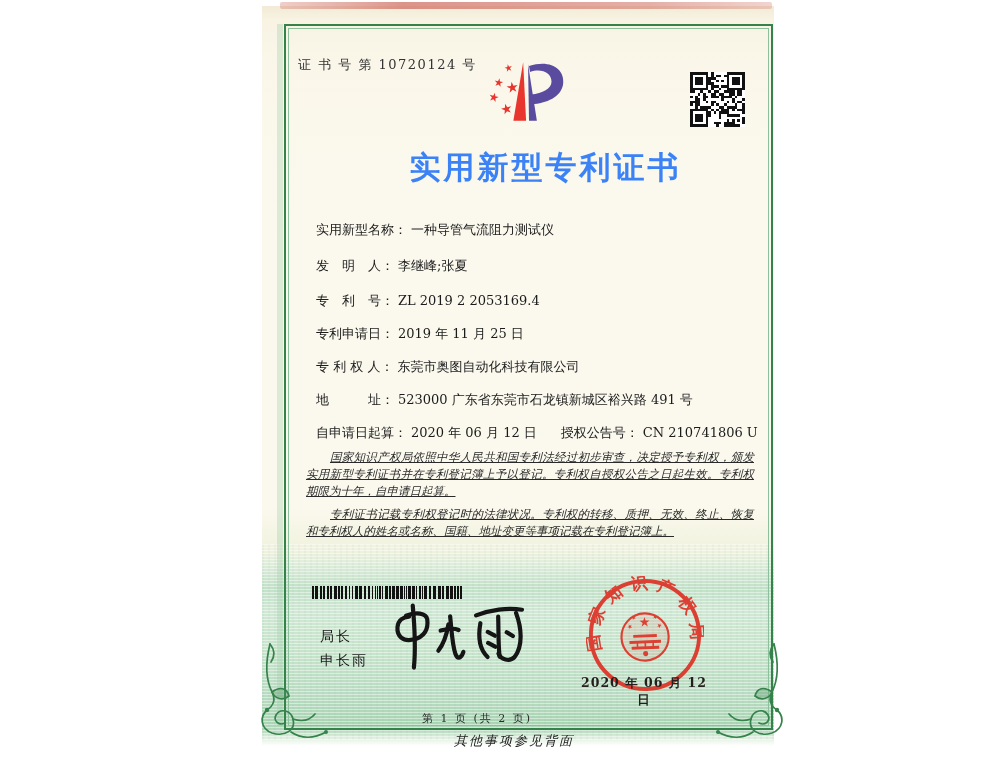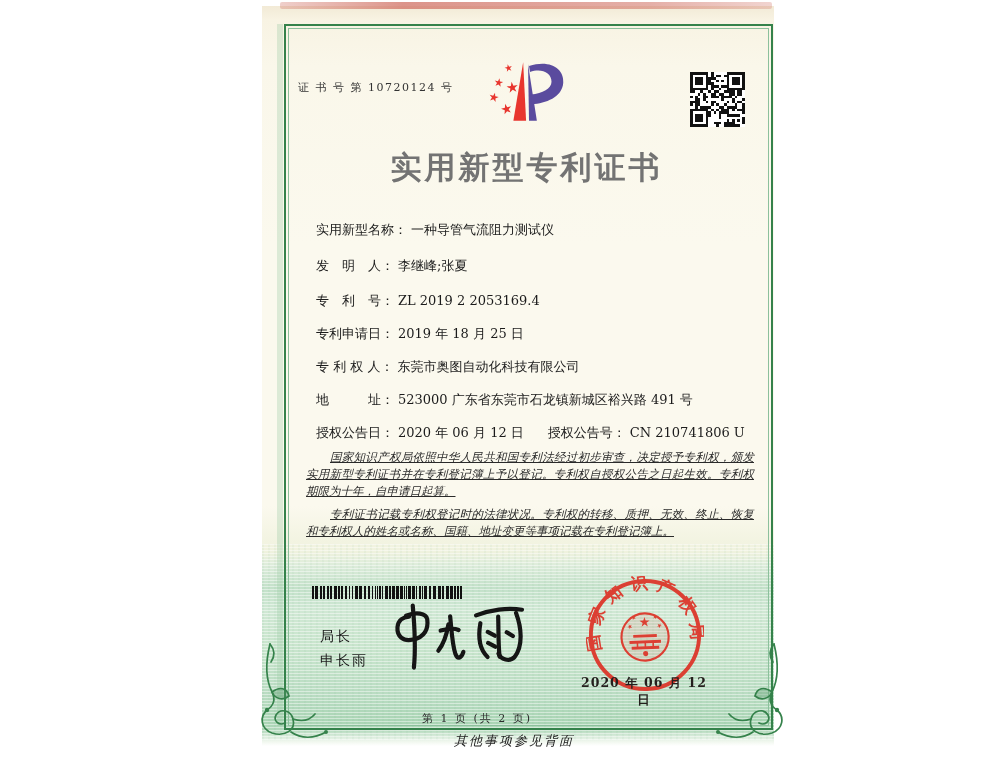--- a/index.html
+++ b/index.html
@@ -30,25 +30,25 @@
     opacity:.8;}
   .left-band{position:absolute;left:277px;top:24px;width:6px;height:702px;background:rgba(150,200,160,.30);}
 
   .frame{position:absolute;left:284px;top:24px;width:485px;height:702px;border:2px solid var(--frame-green);}
   .frame-inner{position:absolute;inset:2px;border:1px solid #8cc09c;}
 
   .flourish{position:absolute;width:72px;height:100px;}
   .flourish.bl{left:258px;top:642px;}
   .flourish.br{left:714px;top:642px;transform:scaleX(-1);}
 
-  .cert-no{position:absolute;left:298px;top:80px;font-size:11px;letter-spacing:1.5px;color:#333;}
+  .cert-no{position:absolute;left:298px;top:56px;font-size:13px;letter-spacing:1.5px;color:#333;}
   .logo{position:absolute;left:486px;top:56px;width:88px;height:74px;}
   .qr{position:absolute;left:690px;top:72px;width:55px;height:55px;}
   .title{position:absolute;left:284px;top:147px;width:485px;text-align:center;
-         font-size:31px;font-weight:700;letter-spacing:3px;color:#737373;}
+         font-size:31px;font-weight:700;letter-spacing:3px;color:#3b82f6;padding-left:19px;}
 
   .row{position:absolute;left:316px;white-space:nowrap;font-size:13px;color:#1b1b1b;}
   .row .val{margin-left:4px;text-align:right;}
   .row .lab2{margin-left:24px;}
   .r0{top:221px}.r1{top:257px}.r2{top:292px}.r3{top:325px}.r4{top:358px}.r5{top:391px}.r6{top:424px}
 
   .paras{position:absolute;left:306px;top:449px;width:448px;font-size:11.5px;line-height:17px;
          font-style:italic;color:#2a2a2a;text-align:justify;}
   .paras p{margin:0;text-indent:24px;text-decoration:underline;}
   .paras p + p{margin-top:6px;}
@@ -269,30 +269,30 @@
   <div class="row r0">
     <span class="lab">实用新型名称：</span><span class="val">一种导管气流阻力测试仪</span>
   </div>
   <div class="row r1">
     <span class="lab">发　明　人：</span><span class="val">李继峰;张夏</span>
   </div>
   <div class="row r2">
     <span class="lab">专　利　号：</span><span class="val">ZL 2019 2 2053169.4</span>
   </div>
   <div class="row r3">
-    <span class="lab">专利申请日：</span><span class="val">2019 年 18 月 25 日</span>
+    <span class="lab">专利申请日：</span><span class="val">2019 年 11 月 25 日</span>
   </div>
   <div class="row r4">
     <span class="lab">专 利 权 人：</span><span class="val">东莞市奥图自动化科技有限公司</span>
   </div>
   <div class="row r5">
     <span class="lab">地　　　址：</span><span class="val">523000 广东省东莞市石龙镇新城区裕兴路 491 号</span>
   </div>
   <div class="row r6">
-    <span class="lab">授权公告日：</span><span class="val">2020 年 06 月 12 日</span><span class="lab2">授权公告号：</span><span class="val">CN 210741806 U</span>
+    <span class="lab">自申请日起算：</span><span class="val">2020 年 06 月 12 日</span><span class="lab2">授权公告号：</span><span class="val">CN 210741806 U</span>
   </div>
 
   <div class="paras">
     <p>国家知识产权局依照中华人民共和国专利法经过初步审查，决定授予专利权，颁发实用新型专利证书并在专利登记簿上予以登记。专利权自授权公告之日起生效。专利权期限为十年，自申请日起算。</p>
     <p>专利证书记载专利权登记时的法律状况。专利权的转移、质押、无效、终止、恢复和专利权人的姓名或名称、国籍、地址变更等事项记载在专利登记簿上。</p>
   </div>
 
   <svg class="barcode" viewBox="0 0 152 13" preserveAspectRatio="none">
       <rect x="0" y="0" width="2" height="13" fill="#111"></rect>
       <rect x="3" y="0" width="3" height="13" fill="#111"></rect>

